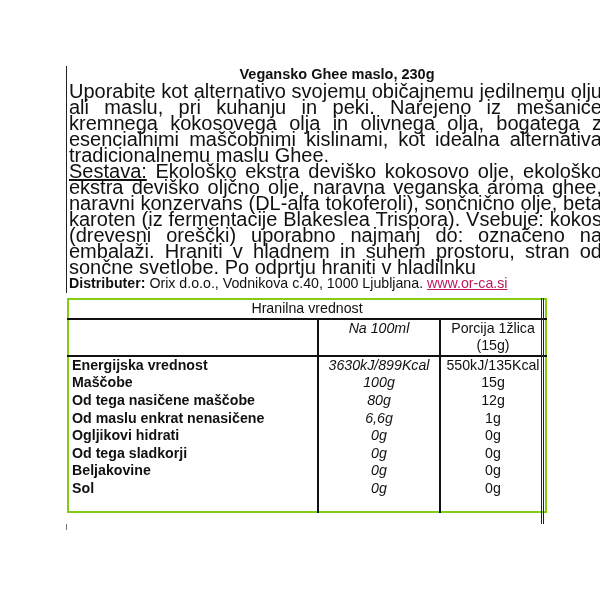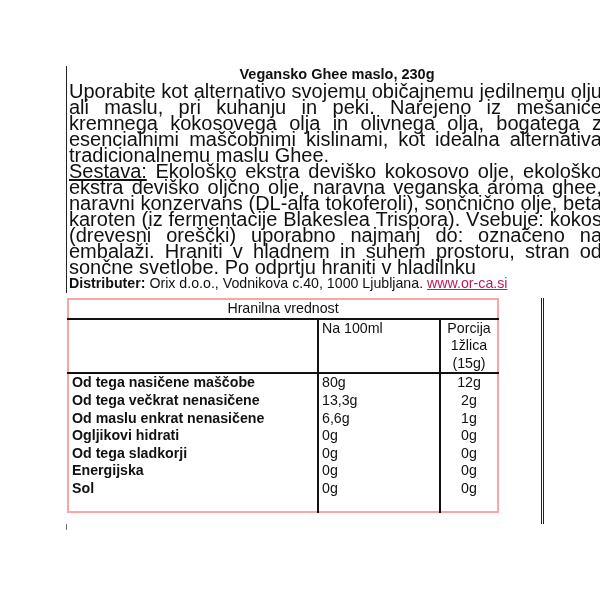--- a/index.html
+++ b/index.html
@@ -10,32 +10,32 @@
     border-left: 1px solid #222; border-right: 1px solid #222;
     padding: 0 0 0 2px; box-sizing: border-box;
   }
   .title { text-align: center; font-weight: bold; font-size: 14.5px; line-height: 17px; margin-top: 0px; }
   .para { font-size: 20px; line-height: 16px; text-align: justify; padding-right: 3px; }
   .under { text-decoration: underline; margin-top: 24px; }
   .dist { font-size: 14.2px; line-height: 17.6px; white-space: nowrap; }
   .dist b { font-weight: bold; }
   .link { color: #be185d; text-decoration: underline; }
   table.nut {
-    position: absolute; left: 67px; top: 298px; width: 432px;
+    position: absolute; left: 67px; top: 298px; width: 480px;
     border-collapse: collapse; font-size: 14.2px; line-height: 17.6px;
-    border: 2px solid #fca5a5;
+    border: 2px solid #84cc16;
   }
   .outer-right { position: absolute; left: 541px; top: 298px; width: 3px; height: 226px;
                  border-left: 1px solid #222; border-right: 1px solid #222; box-sizing: border-box; }
   .bottom-tick { position: absolute; left: 66px; top: 524px; width: 1px; height: 6px; background: #777; }
   table.nut td { padding: 0 3px; vertical-align: top; }
   .head-row td { border-bottom: 2px solid #111; text-align: center; }
   .col-row td { border-bottom: 2px solid #111; height: 34px; }
   .c1 { width: 242px; font-weight: bold; }
-  .c2 { width: 114px; border-left: 2px solid #111; text-align: left; }
+  .c2 { width: 114px; border-left: 2px solid #111; text-align: center; font-style: italic; }
   .c3 { border-left: 2px solid #111; text-align: center; border-radius: 10px; }
   .bold { font-weight: bold; }
   .rows td.c1 { padding-left: 3px; }
   .pad-row td { height: 13px; }
 </style>
 </head>
 <body>
 
 <div class="label">
   <div class="title">Vegansko Ghee maslo, 230g</div>
@@ -54,46 +54,51 @@
     <td colspan="3">Hranilna vrednost</td>
   </tr>
   <tr class="col-row">
     <td class="c1"></td>
     <td class="c2">Na 100ml</td>
     <td class="c3">Porcija 1žlica (15g)</td>
   </tr>
   </tbody>
     <tbody class="rows" id="nut-rows">
       <tr>
+        <td class="c1 bold">Energijska vrednost</td>
+        <td class="c2">3630kJ/899Kcal</td>
+        <td class="c3">550kJ/135Kcal</td>
+      </tr>
+      <tr>
+        <td class="c1 bold">Maščobe</td>
+        <td class="c2">100g</td>
+        <td class="c3">15g</td>
+      </tr>
+      <tr>
         <td class="c1">Od tega nasičene maščobe</td>
         <td class="c2">80g</td>
         <td class="c3">12g</td>
-      </tr>
-      <tr>
-        <td class="c1">Od tega večkrat nenasičene</td>
-        <td class="c2">13,3g</td>
-        <td class="c3">2g</td>
       </tr>
       <tr>
         <td class="c1">Od maslu enkrat nenasičene</td>
         <td class="c2">6,6g</td>
         <td class="c3">1g</td>
       </tr>
       <tr>
         <td class="c1 bold">Ogljikovi hidrati</td>
         <td class="c2">0g</td>
         <td class="c3">0g</td>
       </tr>
       <tr>
         <td class="c1">Od tega sladkorji</td>
         <td class="c2">0g</td>
         <td class="c3">0g</td>
       </tr>
       <tr>
-        <td class="c1 bold">Energijska</td>
+        <td class="c1 bold">Beljakovine</td>
         <td class="c2">0g</td>
         <td class="c3">0g</td>
       </tr>
       <tr>
         <td class="c1 bold">Sol</td>
         <td class="c2">0g</td>
         <td class="c3">0g</td>
       </tr>
       <tr class="pad-row">
         <td class="c1"></td>

